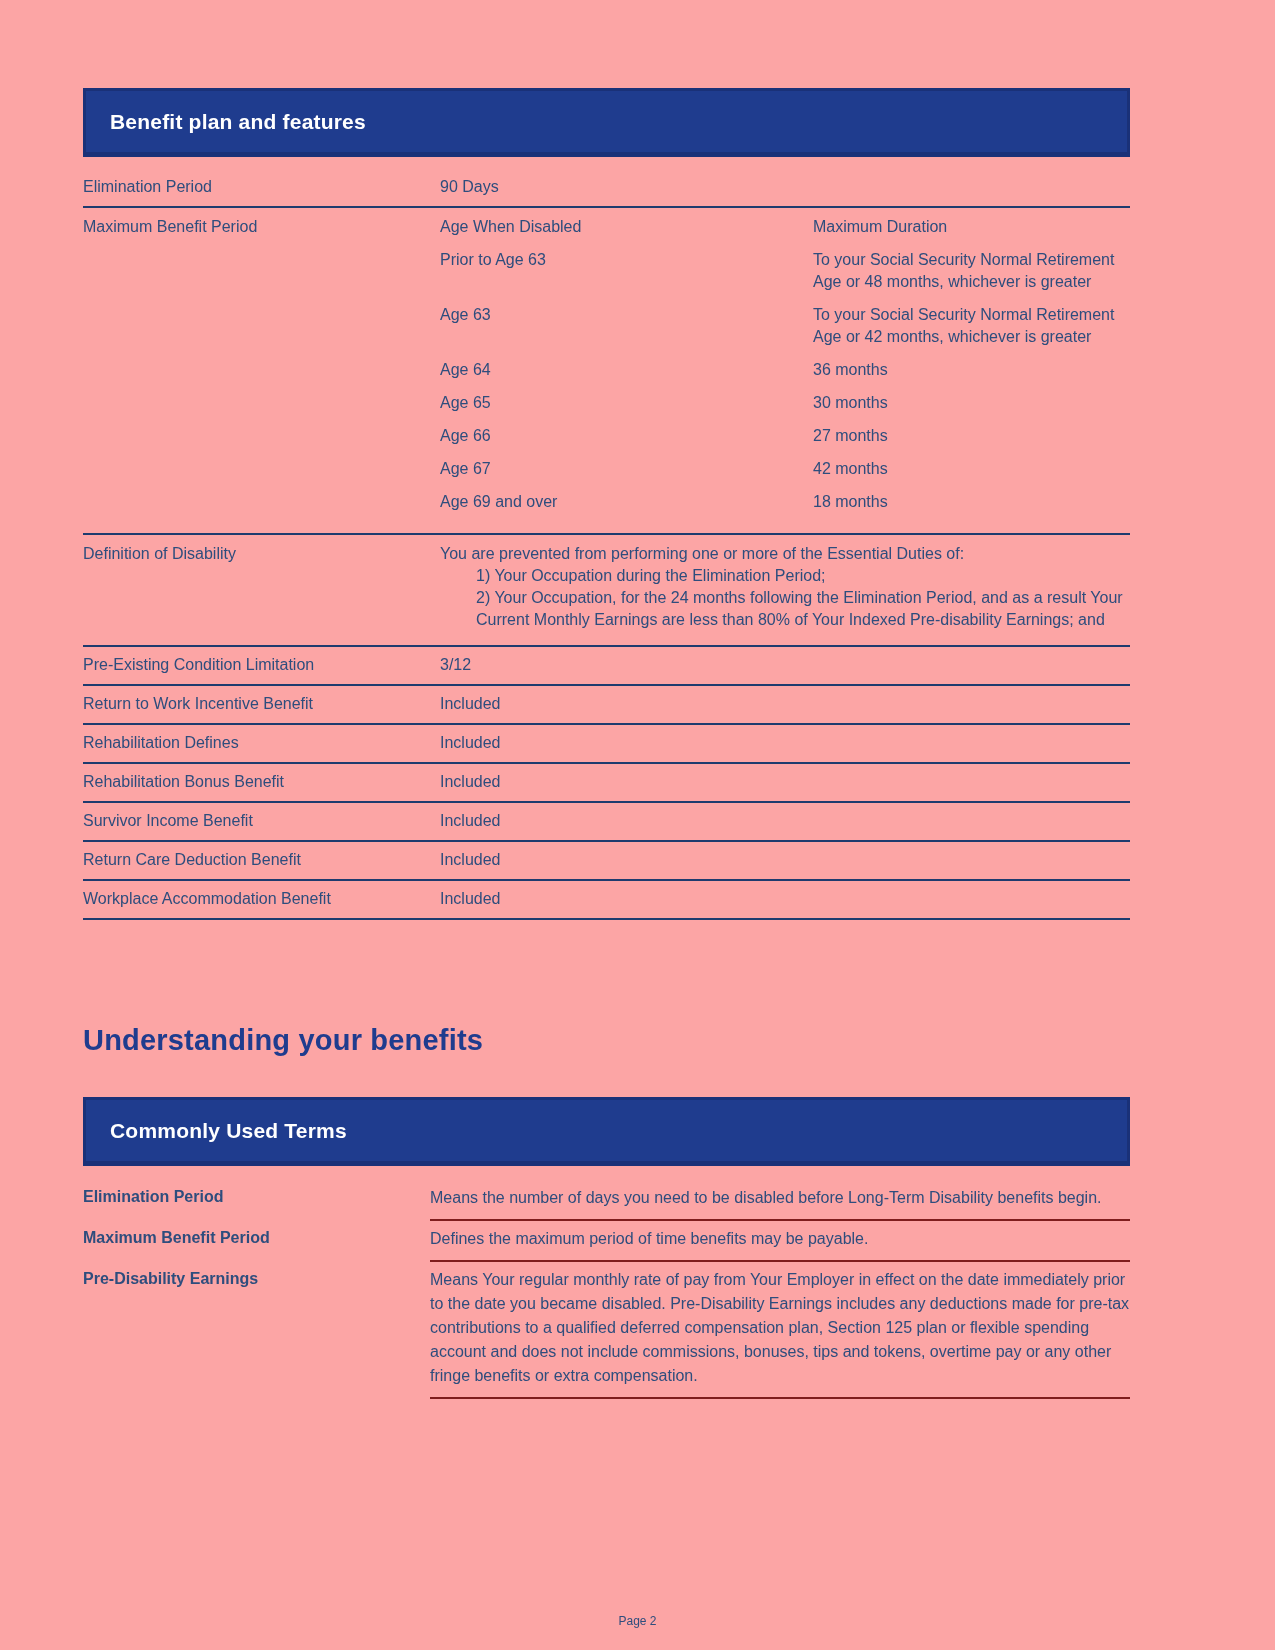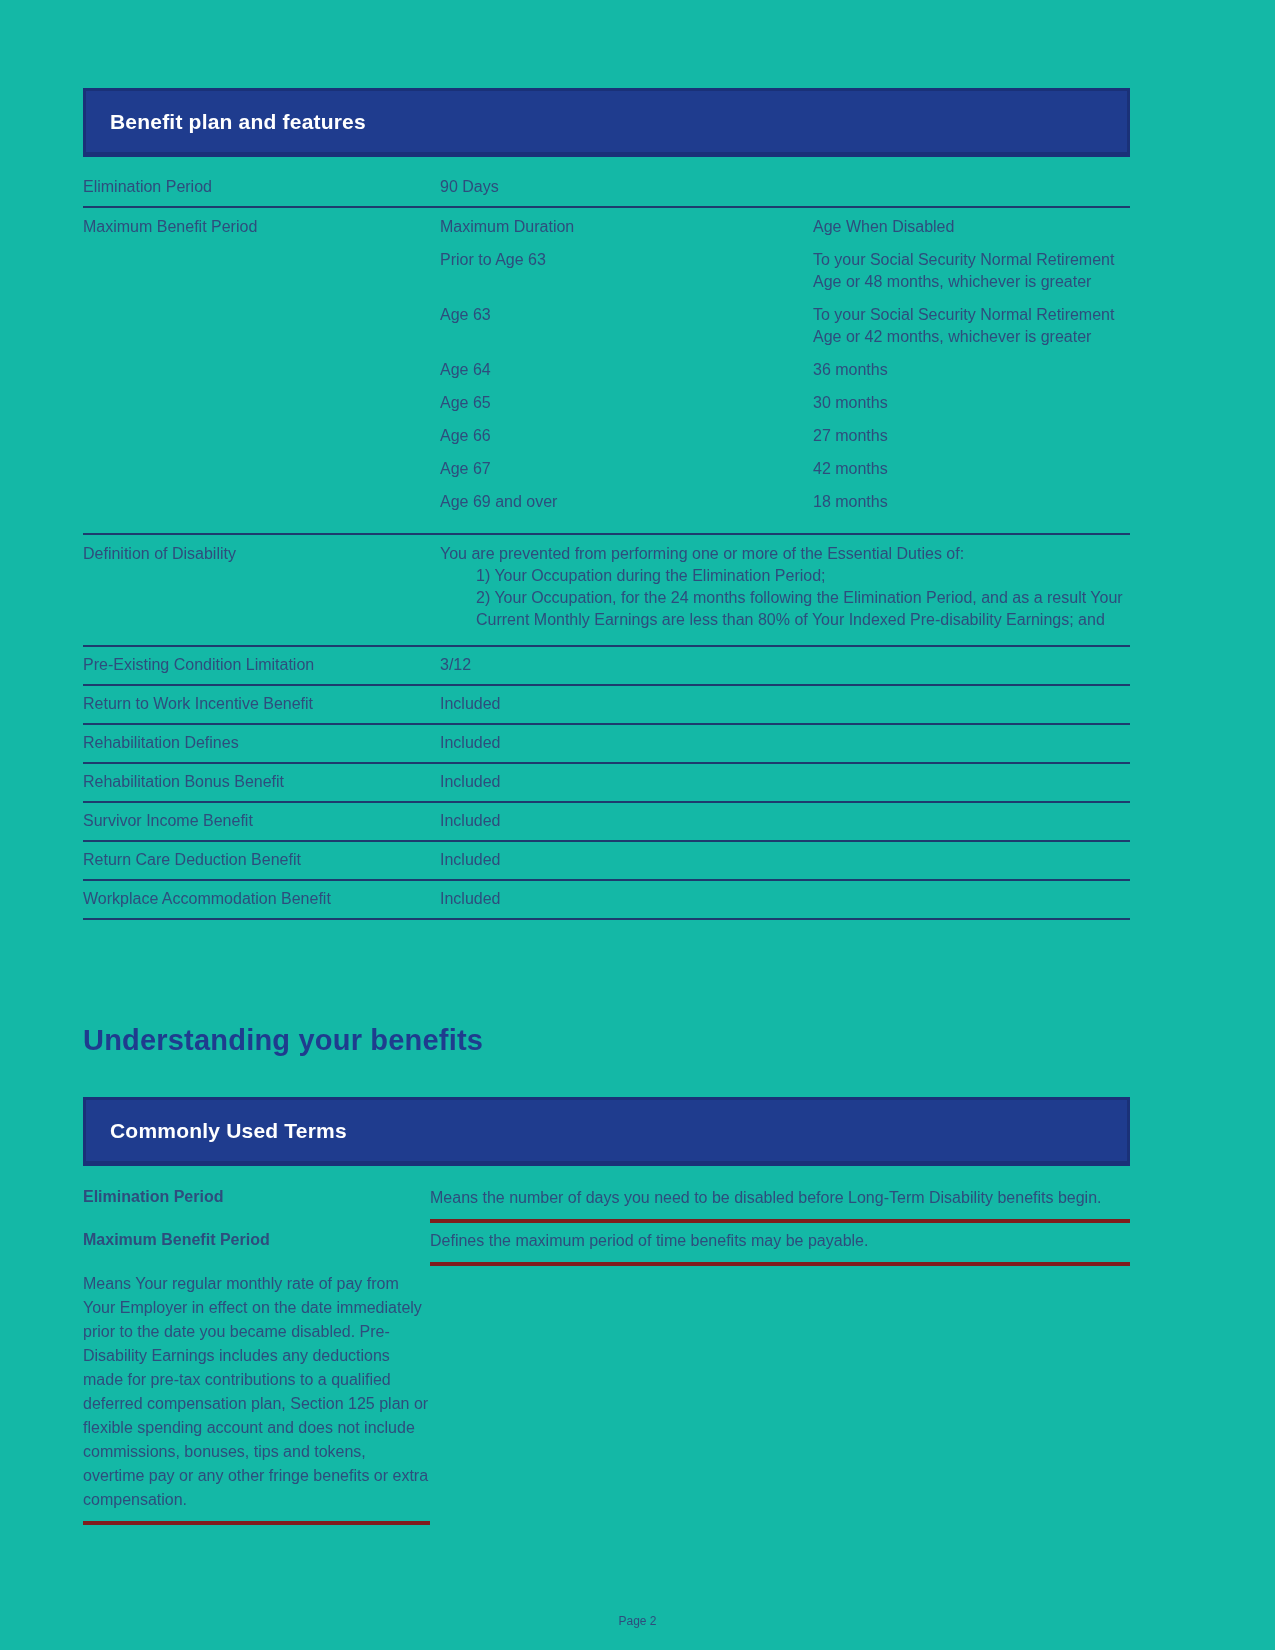--- a/index.html
+++ b/index.html
@@ -5,21 +5,21 @@
   * { margin: 0; padding: 0; box-sizing: border-box; }
   html, body { background: #ffffff; }
   body {
     font-family: "Liberation Sans", "DejaVu Sans", sans-serif;
     color: #2e4d7d;
   }
   .page {
     position: relative;
     width: 1275px;
     height: 1650px;
-    background: #14b8a6;
+    background: #fca5a5;
     overflow: hidden;
   }
   .content {
     position: absolute;
     left: 83px;
     top: 0;
     width: 1047px;
   }
   
   .section-bar {
@@ -77,21 +77,21 @@
     font-size: 16px;
   }
   .term-label {
     font-weight: bold;
     padding: 6px 12px 6px 0;
     line-height: 22px;
   }
   .term-def {
     padding: 6px 0 9px 0;
     line-height: 24px;
-    border-bottom: 4px solid #7f1d1d;
+    border-bottom: 2px solid #7f1d1d;
   }
   
   .page-footer {
     position: absolute;
     left: 0;
     bottom: 22px;
     width: 100%;
     text-align: center;
     font-size: 12px;
     color: #2e4d7d;
@@ -112,22 +112,22 @@
       <div class="plan-row simple">
         <div class="plan-label">Elimination Period</div>
         <div class="plan-value">90 Days</div>
       </div>
 
       <div class="plan-row tall">
         <div class="plan-label">Maximum Benefit Period</div>
         <div class="plan-value">
           <div class="age-table">
             <div class="age-row age-header">
+              <div class="age-cell">Age When Disabled</div>
               <div class="age-cell">Maximum Duration</div>
-              <div class="age-cell">Age When Disabled</div>
             </div>
             <div class="age-row">
               <div class="age-cell">Prior to Age 63</div>
               <div class="age-cell">To your Social Security Normal Retirement Age or 48 months, whichever is greater</div>
             </div>
             <div class="age-row">
               <div class="age-cell">Age 63</div>
               <div class="age-cell">To your Social Security Normal Retirement Age or 42 months, whichever is greater</div>
             </div>
             <div class="age-row">
@@ -212,20 +212,21 @@
         <div class="term-label">Elimination Period</div>
         <div class="term-def">Means the number of days you need to be disabled before Long-Term Disability benefits begin.</div>
       </div>
 
       <div class="term-row">
         <div class="term-label">Maximum Benefit Period</div>
         <div class="term-def">Defines the maximum period of time benefits may be payable.</div>
       </div>
 
       <div class="term-row">
+        <div class="term-label">Pre-Disability Earnings</div>
         <div class="term-def">Means Your regular monthly rate of pay from Your Employer in effect on the date immediately prior to the date you became disabled. Pre-Disability Earnings includes any deductions made for pre-tax contributions to a qualified deferred compensation plan, Section 125 plan or flexible spending account and does not include commissions, bonuses, tips and tokens, overtime pay or any other fringe benefits or extra compensation.</div>
       </div>
 
     </div>
 
   </div>
 
   <div class="page-footer">Page 2</div>
 </div>
 

